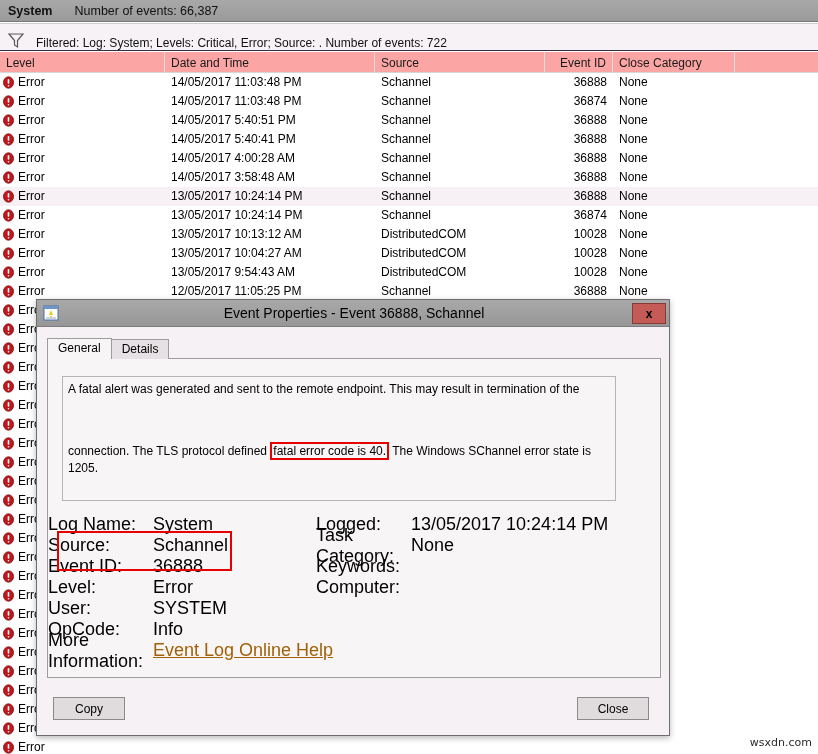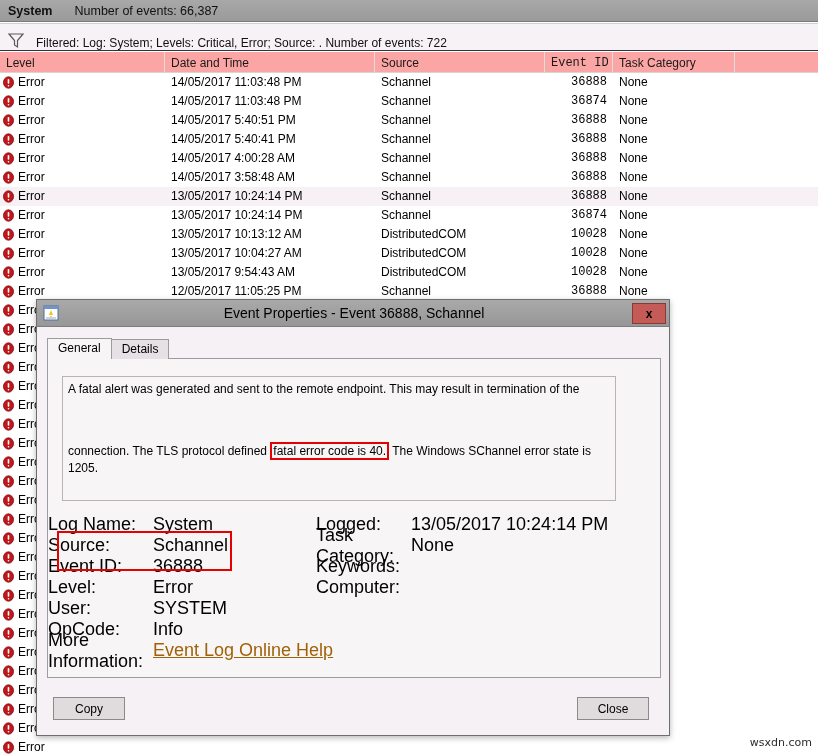--- a/index.html
+++ b/index.html
@@ -86,21 +86,21 @@
     padding: 2px 6px 0 6px;
     font-size: 12px;
     color: #1a1a1a;
     line-height: 18px;
     white-space: nowrap;
     overflow: hidden;
   }
   .col-level   { width: 165px; }
   .col-date    { width: 210px; }
   .col-source  { width: 170px; }
-  .col-eventid { width: 68px; text-align: right; font-family: Liberation Mono, monospace; }
+  .col-eventid { width: 68px; text-align: right; }
   .col-task    { width: 122px; }
   .col-blank   { width: 83px; border-right: none !important; }
 
   .event-row {
     display: flex;
     height: 19px;
     align-items: center;
     box-sizing: border-box;
     background: #ffffff;
   }
@@ -350,21 +350,21 @@
   </span>
   <span class="filter-text">Filtered: Log: System; Levels: Critical, Error; Source: . Number of events: 722</span>
 </div>
 
 <div id="event-list">
   <div id="list-header">
     <div class="hcell col-level">Level</div>
     <div class="hcell col-date">Date and Time</div>
     <div class="hcell col-source">Source</div>
     <div class="hcell col-eventid">Event ID</div>
-    <div class="hcell col-task">Task Category</div>
+    <div class="hcell col-task">Close Category</div>
     <div class="hcell col-blank"></div>
   </div>
   <div id="rows-container">
       <div class="event-row">
         <div class="cell col-level">
           <svg class="err-icon" viewBox="0 0 16 16">
             <ellipse cx="8" cy="8" rx="6.2" ry="7" fill="#c0171c" stroke="#7d0d11" stroke-width="1"></ellipse>
             <rect x="7" y="3.6" width="2" height="6" rx="0.9" fill="#ffffff"></rect>
             <rect x="7" y="11" width="2" height="2" rx="0.9" fill="#ffffff"></rect>
           </svg>

